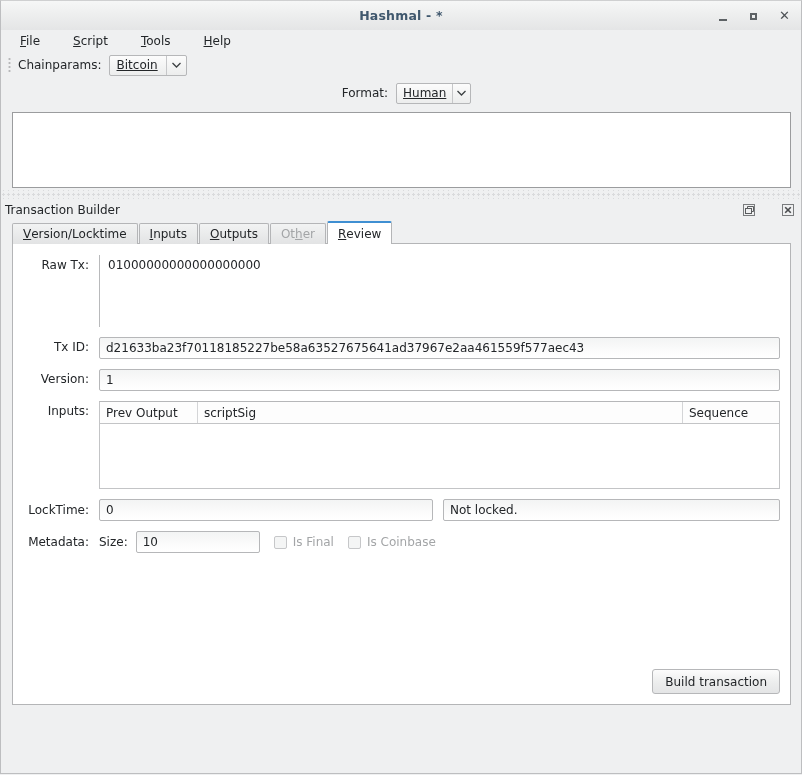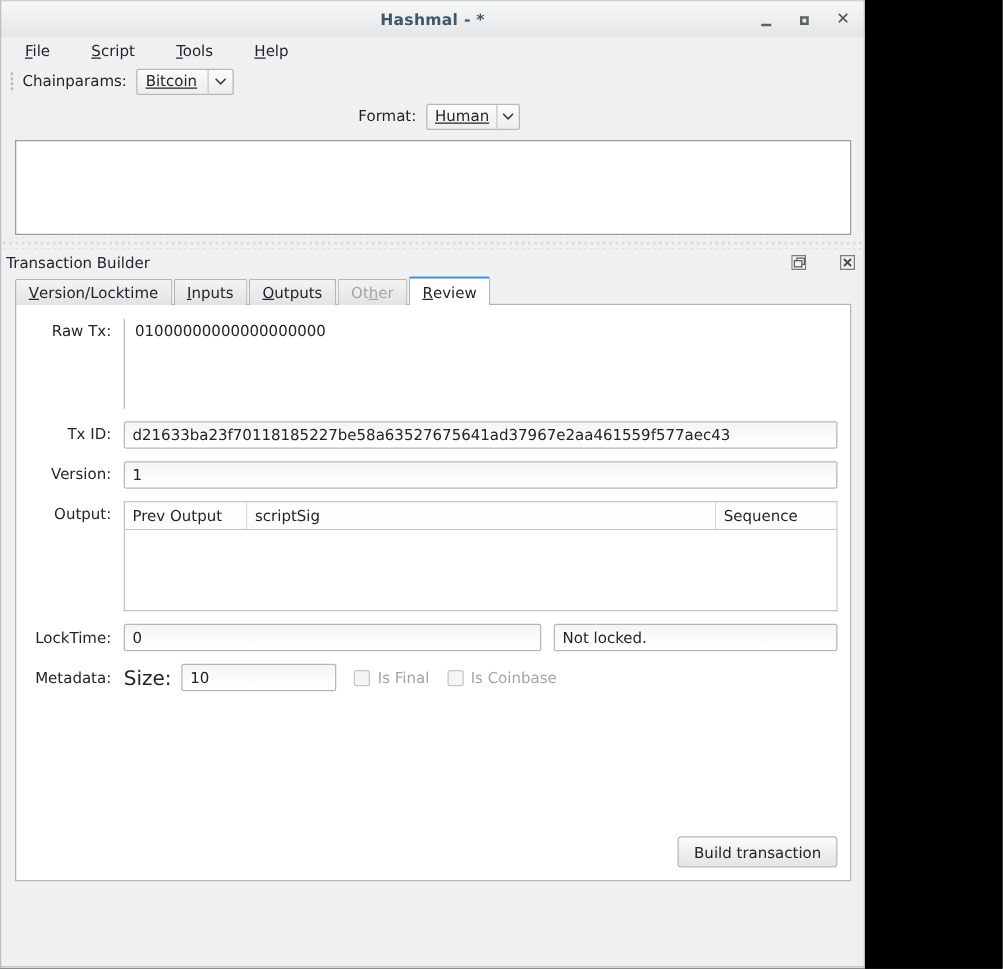--- a/index.html
+++ b/index.html
@@ -9,21 +9,21 @@
   }
   body {
     font-family: "DejaVu Sans", "Liberation Sans", sans-serif;
     font-size: 12px;
     color: #232629;
     -webkit-font-smoothing: antialiased;
   }
 
   #app {
     position: relative;
-    width: 692px;
+    width: 802px;
     height: 775px;
     overflow: hidden;
     background: #eff0f1;
   }
 
   
   .titlebar {
     position: relative;
     height: 30px;
     background: linear-gradient(to bottom, #f6f7f7 0%, #eceded 55%, #e4e5e6 100%);
@@ -330,21 +330,21 @@
   .tbody { flex: 1; background: #ffffff; }
 
   
   .locktime-row { display: flex; align-items: center; margin-bottom: 10px; }
   .locktime-row .lineedit.lt1 { flex: 0 0 334px; }
   .locktime-row .gap { width: 10px; }
   .locktime-row .lineedit.lt2 { flex: 1; }
 
   
   .meta-row { display: flex; align-items: center; margin-bottom: 0; }
-  .meta-sub { font-size: 16px; color: #232629; margin-right: 8px; }
+  .meta-sub { font-size: 12px; color: #232629; margin-right: 8px; }
   .size-edit {
     width: 124px;
     height: 22px;
     background: linear-gradient(to bottom, #f3f4f4, #fbfbfb 60%, #ffffff);
     border: 1px solid #b6b7b9;
     border-radius: 2px;
     box-sizing: border-box;
     display: flex;
     align-items: center;
     padding: 0 6px;
@@ -492,21 +492,21 @@
         <div class="flabel">Tx ID:</div>
         <div class="lineedit">d21633ba23f70118185227be58a63527675641ad37967e2aa461559f577aec43</div>
       </div>
 
       <div class="frow">
         <div class="flabel">Version:</div>
         <div class="lineedit">1</div>
       </div>
 
       <div class="frow">
-        <div class="flabel">Output:</div>
+        <div class="flabel">Inputs:</div>
         <div class="tablewrap">
           <div class="thead">
             <div class="th" style="width:98px;">Prev Output</div>
             <div class="th" style="flex:1;">scriptSig</div>
             <div class="th" style="width:96px;">Sequence</div>
           </div>
           <div class="tbody"></div>
         </div>
       </div>
 

